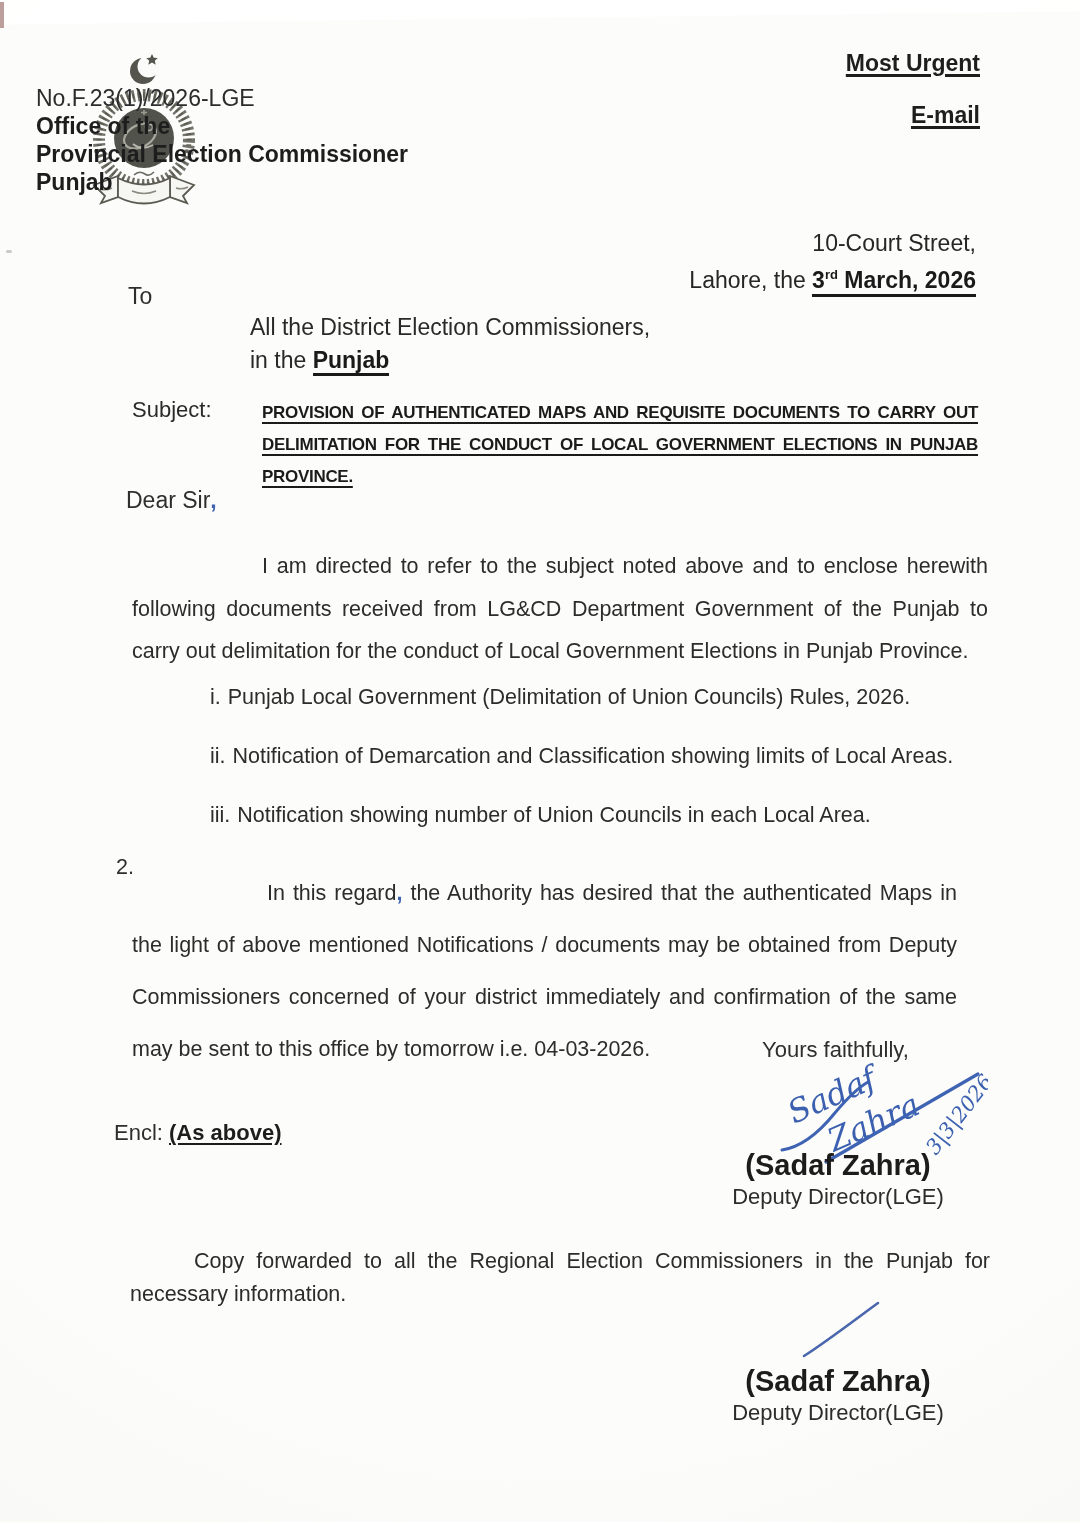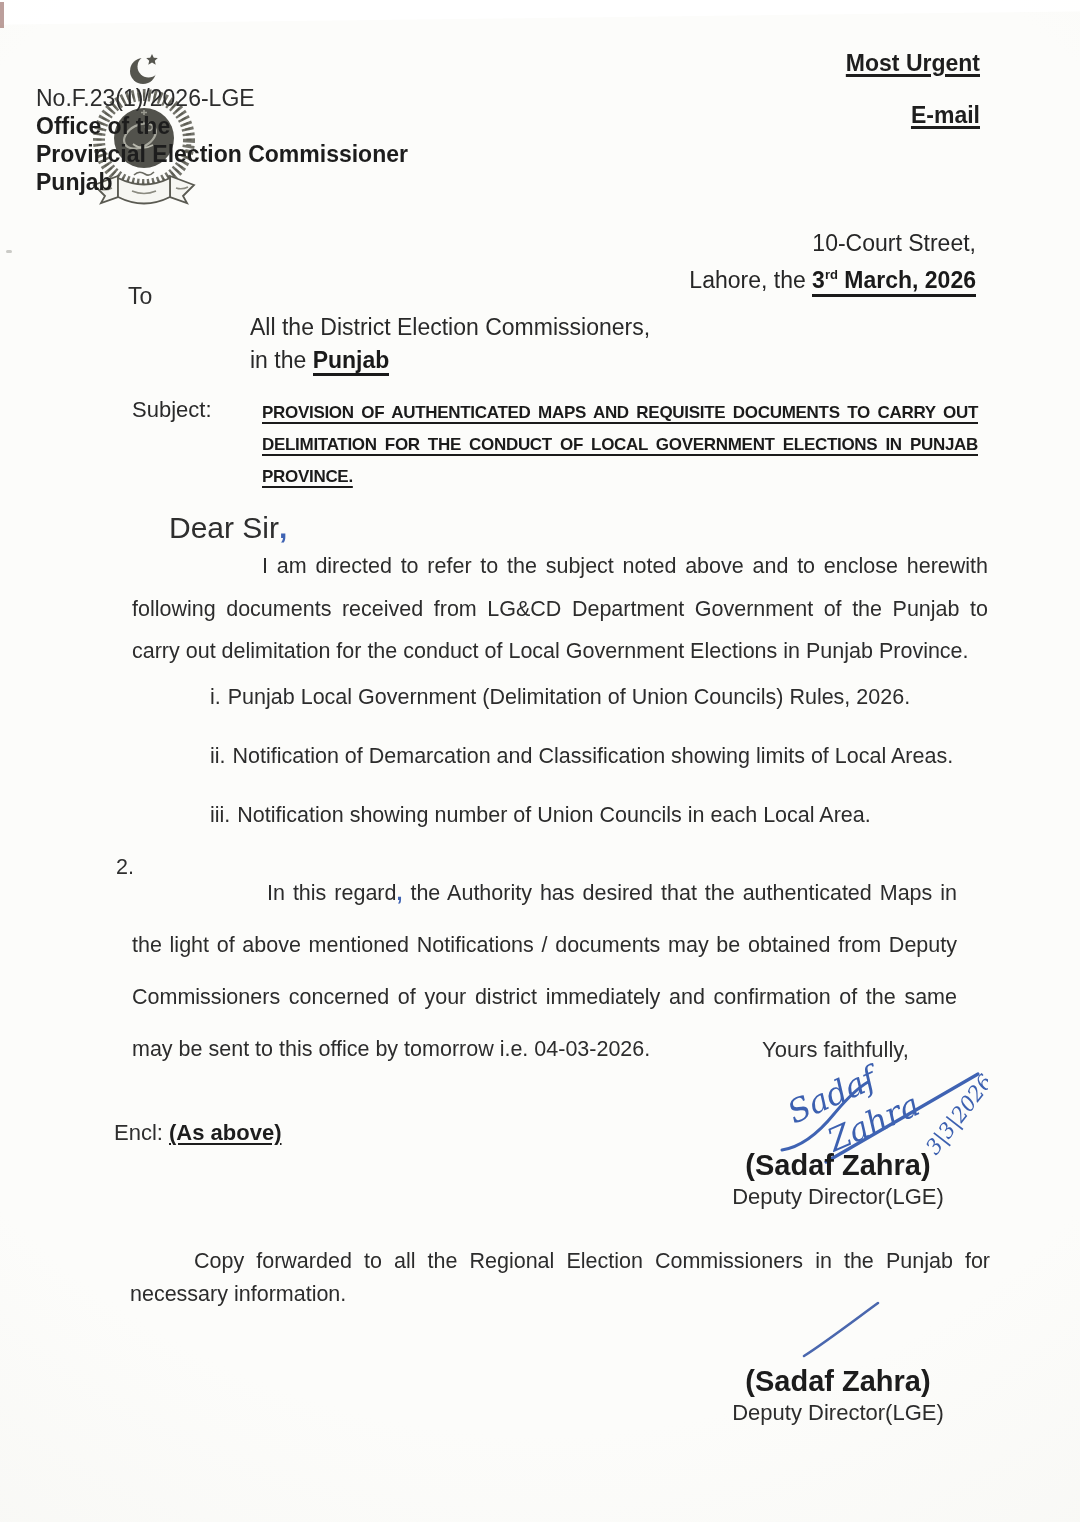--- a/index.html
+++ b/index.html
@@ -27,21 +27,21 @@
 
   .to{position:absolute;left:128px;top:283px;font-size:23px;}
   .recipient{position:absolute;left:250px;top:311px;font-size:23px;line-height:33px;color:#292929;}
   .punjab-u{font-weight:700;color:#1a1a1a;border-bottom:3px solid #1a1a1a;padding-bottom:0;}
 
   .subject-row{position:absolute;left:132px;top:397px;width:846px;display:flex;align-items:flex-start;}
   .subject-label{flex:0 0 130px;font-size:22px;color:#2a2a2a;}
   .subject-text{margin:0;flex:1;font-weight:700;font-size:17px;letter-spacing:-0.3px;line-height:32px;
     text-align:justify;color:#1b1b1b;text-decoration:underline;text-decoration-thickness:2.4px;text-underline-offset:4px;}
 
-  .salutation{position:absolute;left:126px;top:511px;font-size:30px;margin-left:43px;}
+  .salutation{position:absolute;left:126px;top:487px;font-size:23px;}
   .blue-ink{color:#3f63b3;font-weight:700;}
 
   .para{margin:16px;text-align:justify;font-size:21.5px;color:#2c2c2c;}
   .para1{position:absolute;left:116px;top:529px;width:856px;line-height:42.5px;text-indent:130px;}
 
   .enc-list{position:absolute;left:210px;top:676px;font-size:21.5px;color:#2c2c2c;}
   .list-item{margin-bottom:17px;line-height:42px;white-space:nowrap;}
   .li-num{margin-right:7px;}
 
   .para2-wrap{position:absolute;left:116px;top:851px;width:857px;}

